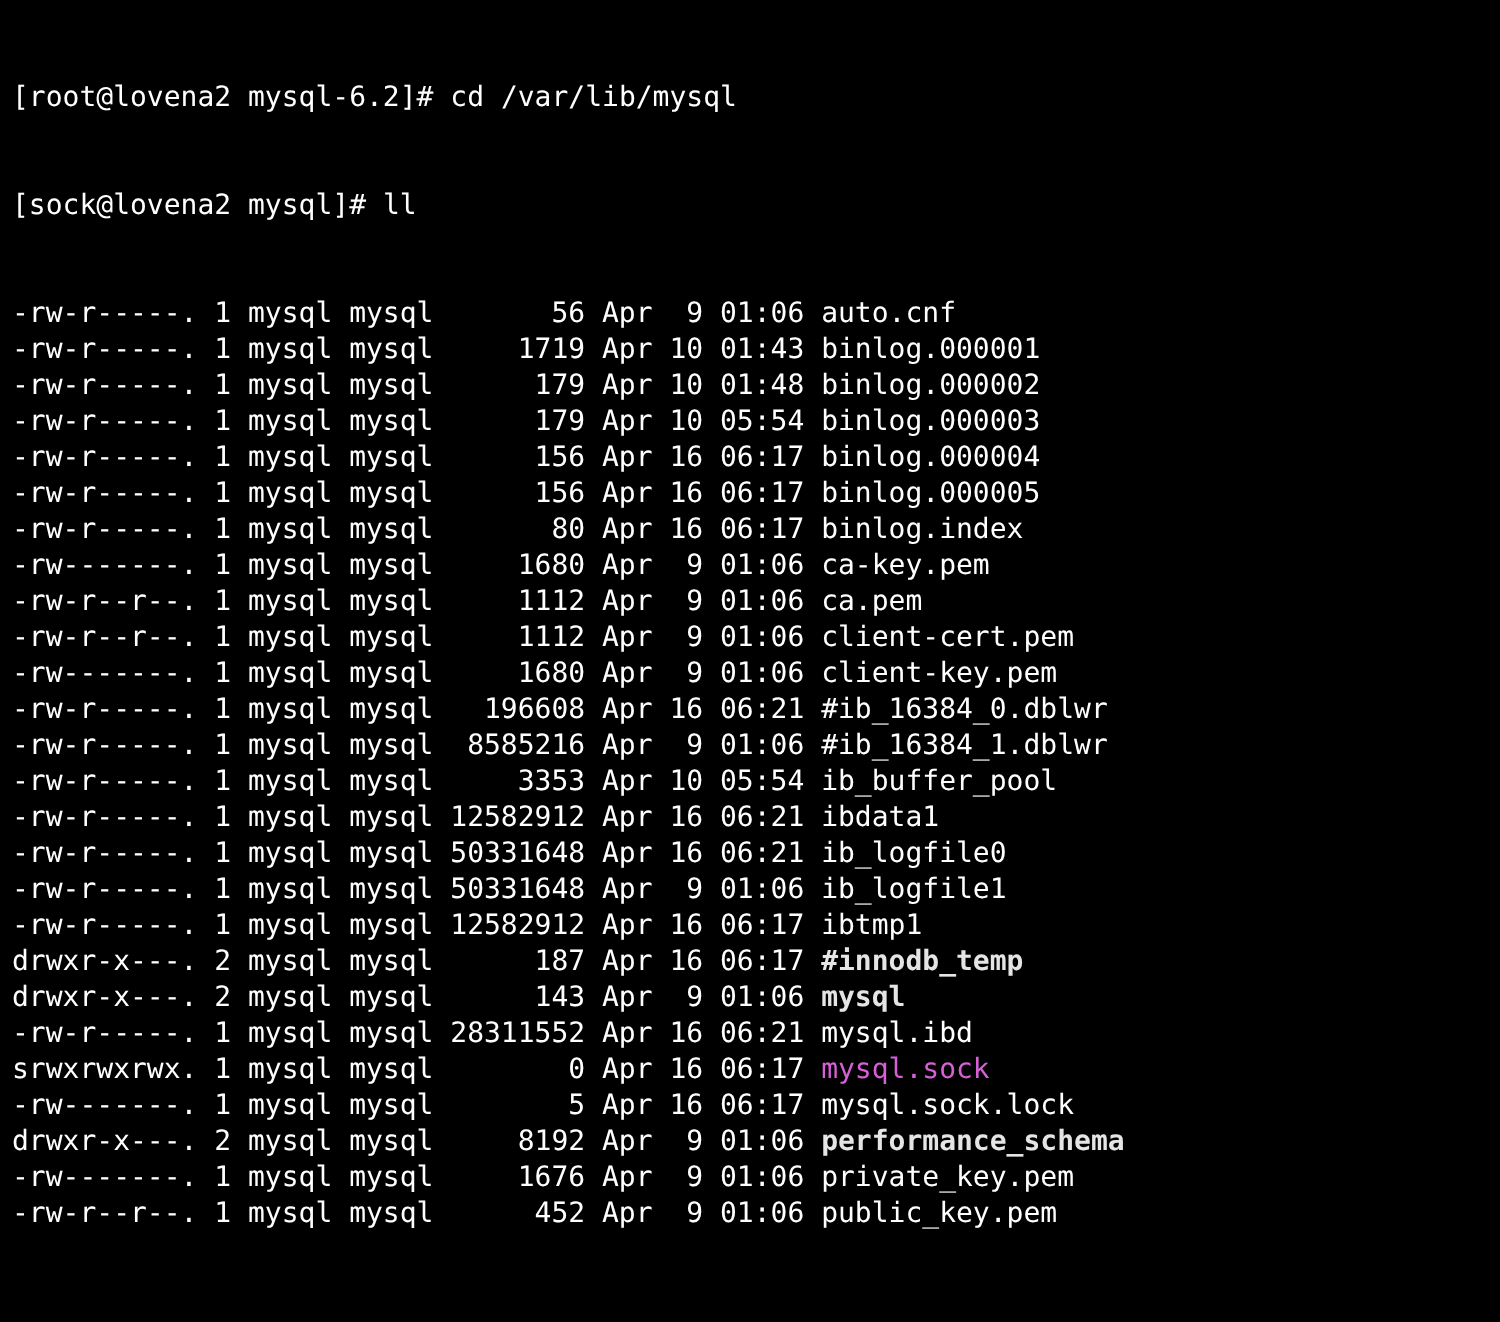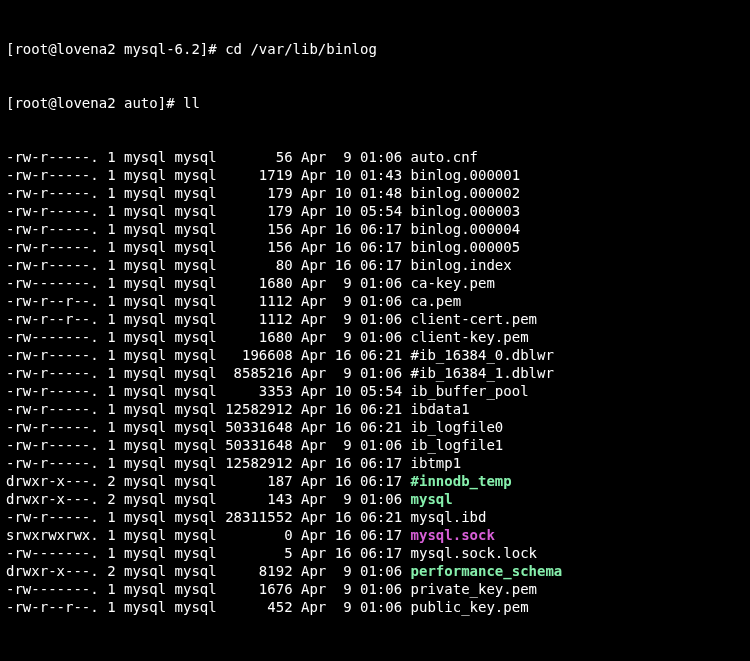--- a/index.html
+++ b/index.html
@@ -11,24 +11,24 @@
     font-size: 14px;
     line-height: 18px;
     width: 750px;
   }
   .terminal {
     padding: 4px 6px;
     white-space: pre;
   }
   .line { display: block; }
   .regular { color: #ffffff; text-align: center; }
-  .dir     { color: #86efac; font-weight: bold; }
-  .sock    { color: #d75fd7; font-weight: bold; }
+  .dir     { color: #e5e5e5; font-weight: bold; }
+  .sock    { color: #d75fd7; font-weight: normal; }
 </style>
 </head>
 <body>
 
 <div class="terminal">
-  <span class="line"><span>[root@lovena2 mysql-6.2]# </span><span>cd /var/lib/binlog</span></span>
-  <span class="line"><span>[root@lovena2 auto]# </span><span>ll</span></span>
+  <span class="line"><span>[root@lovena2 mysql-6.2]# </span><span>cd /var/lib/mysql</span></span>
+  <span class="line"><span>[sock@lovena2 mysql]# </span><span>ll</span></span>
   <div id="listing"><span class="line"><span>-rw-r-----. 1 mysql mysql       56 Apr  9 01:06 </span><span class="regular">auto.cnf</span></span><span class="line"><span>-rw-r-----. 1 mysql mysql     1719 Apr 10 01:43 </span><span class="regular">binlog.000001</span></span><span class="line"><span>-rw-r-----. 1 mysql mysql      179 Apr 10 01:48 </span><span class="regular">binlog.000002</span></span><span class="line"><span>-rw-r-----. 1 mysql mysql      179 Apr 10 05:54 </span><span class="regular">binlog.000003</span></span><span class="line"><span>-rw-r-----. 1 mysql mysql      156 Apr 16 06:17 </span><span class="regular">binlog.000004</span></span><span class="line"><span>-rw-r-----. 1 mysql mysql      156 Apr 16 06:17 </span><span class="regular">binlog.000005</span></span><span class="line"><span>-rw-r-----. 1 mysql mysql       80 Apr 16 06:17 </span><span class="regular">binlog.index</span></span><span class="line"><span>-rw-------. 1 mysql mysql     1680 Apr  9 01:06 </span><span class="regular">ca-key.pem</span></span><span class="line"><span>-rw-r--r--. 1 mysql mysql     1112 Apr  9 01:06 </span><span class="regular">ca.pem</span></span><span class="line"><span>-rw-r--r--. 1 mysql mysql     1112 Apr  9 01:06 </span><span class="regular">client-cert.pem</span></span><span class="line"><span>-rw-------. 1 mysql mysql     1680 Apr  9 01:06 </span><span class="regular">client-key.pem</span></span><span class="line"><span>-rw-r-----. 1 mysql mysql   196608 Apr 16 06:21 </span><span class="regular">#ib_16384_0.dblwr</span></span><span class="line"><span>-rw-r-----. 1 mysql mysql  8585216 Apr  9 01:06 </span><span class="regular">#ib_16384_1.dblwr</span></span><span class="line"><span>-rw-r-----. 1 mysql mysql     3353 Apr 10 05:54 </span><span class="regular">ib_buffer_pool</span></span><span class="line"><span>-rw-r-----. 1 mysql mysql 12582912 Apr 16 06:21 </span><span class="regular">ibdata1</span></span><span class="line"><span>-rw-r-----. 1 mysql mysql 50331648 Apr 16 06:21 </span><span class="regular">ib_logfile0</span></span><span class="line"><span>-rw-r-----. 1 mysql mysql 50331648 Apr  9 01:06 </span><span class="regular">ib_logfile1</span></span><span class="line"><span>-rw-r-----. 1 mysql mysql 12582912 Apr 16 06:17 </span><span class="regular">ibtmp1</span></span><span class="line"><span>drwxr-x---. 2 mysql mysql      187 Apr 16 06:17 </span><span class="dir">#innodb_temp</span></span><span class="line"><span>drwxr-x---. 2 mysql mysql      143 Apr  9 01:06 </span><span class="dir">mysql</span></span><span class="line"><span>-rw-r-----. 1 mysql mysql 28311552 Apr 16 06:21 </span><span class="regular">mysql.ibd</span></span><span class="line"><span>srwxrwxrwx. 1 mysql mysql        0 Apr 16 06:17 </span><span class="sock">mysql.sock</span></span><span class="line"><span>-rw-------. 1 mysql mysql        5 Apr 16 06:17 </span><span class="regular">mysql.sock.lock</span></span><span class="line"><span>drwxr-x---. 2 mysql mysql     8192 Apr  9 01:06 </span><span class="dir">performance_schema</span></span><span class="line"><span>-rw-------. 1 mysql mysql     1676 Apr  9 01:06 </span><span class="regular">private_key.pem</span></span><span class="line"><span>-rw-r--r--. 1 mysql mysql      452 Apr  9 01:06 </span><span class="regular">public_key.pem</span></span></div>
   
 </div>
 
 </body></html>

